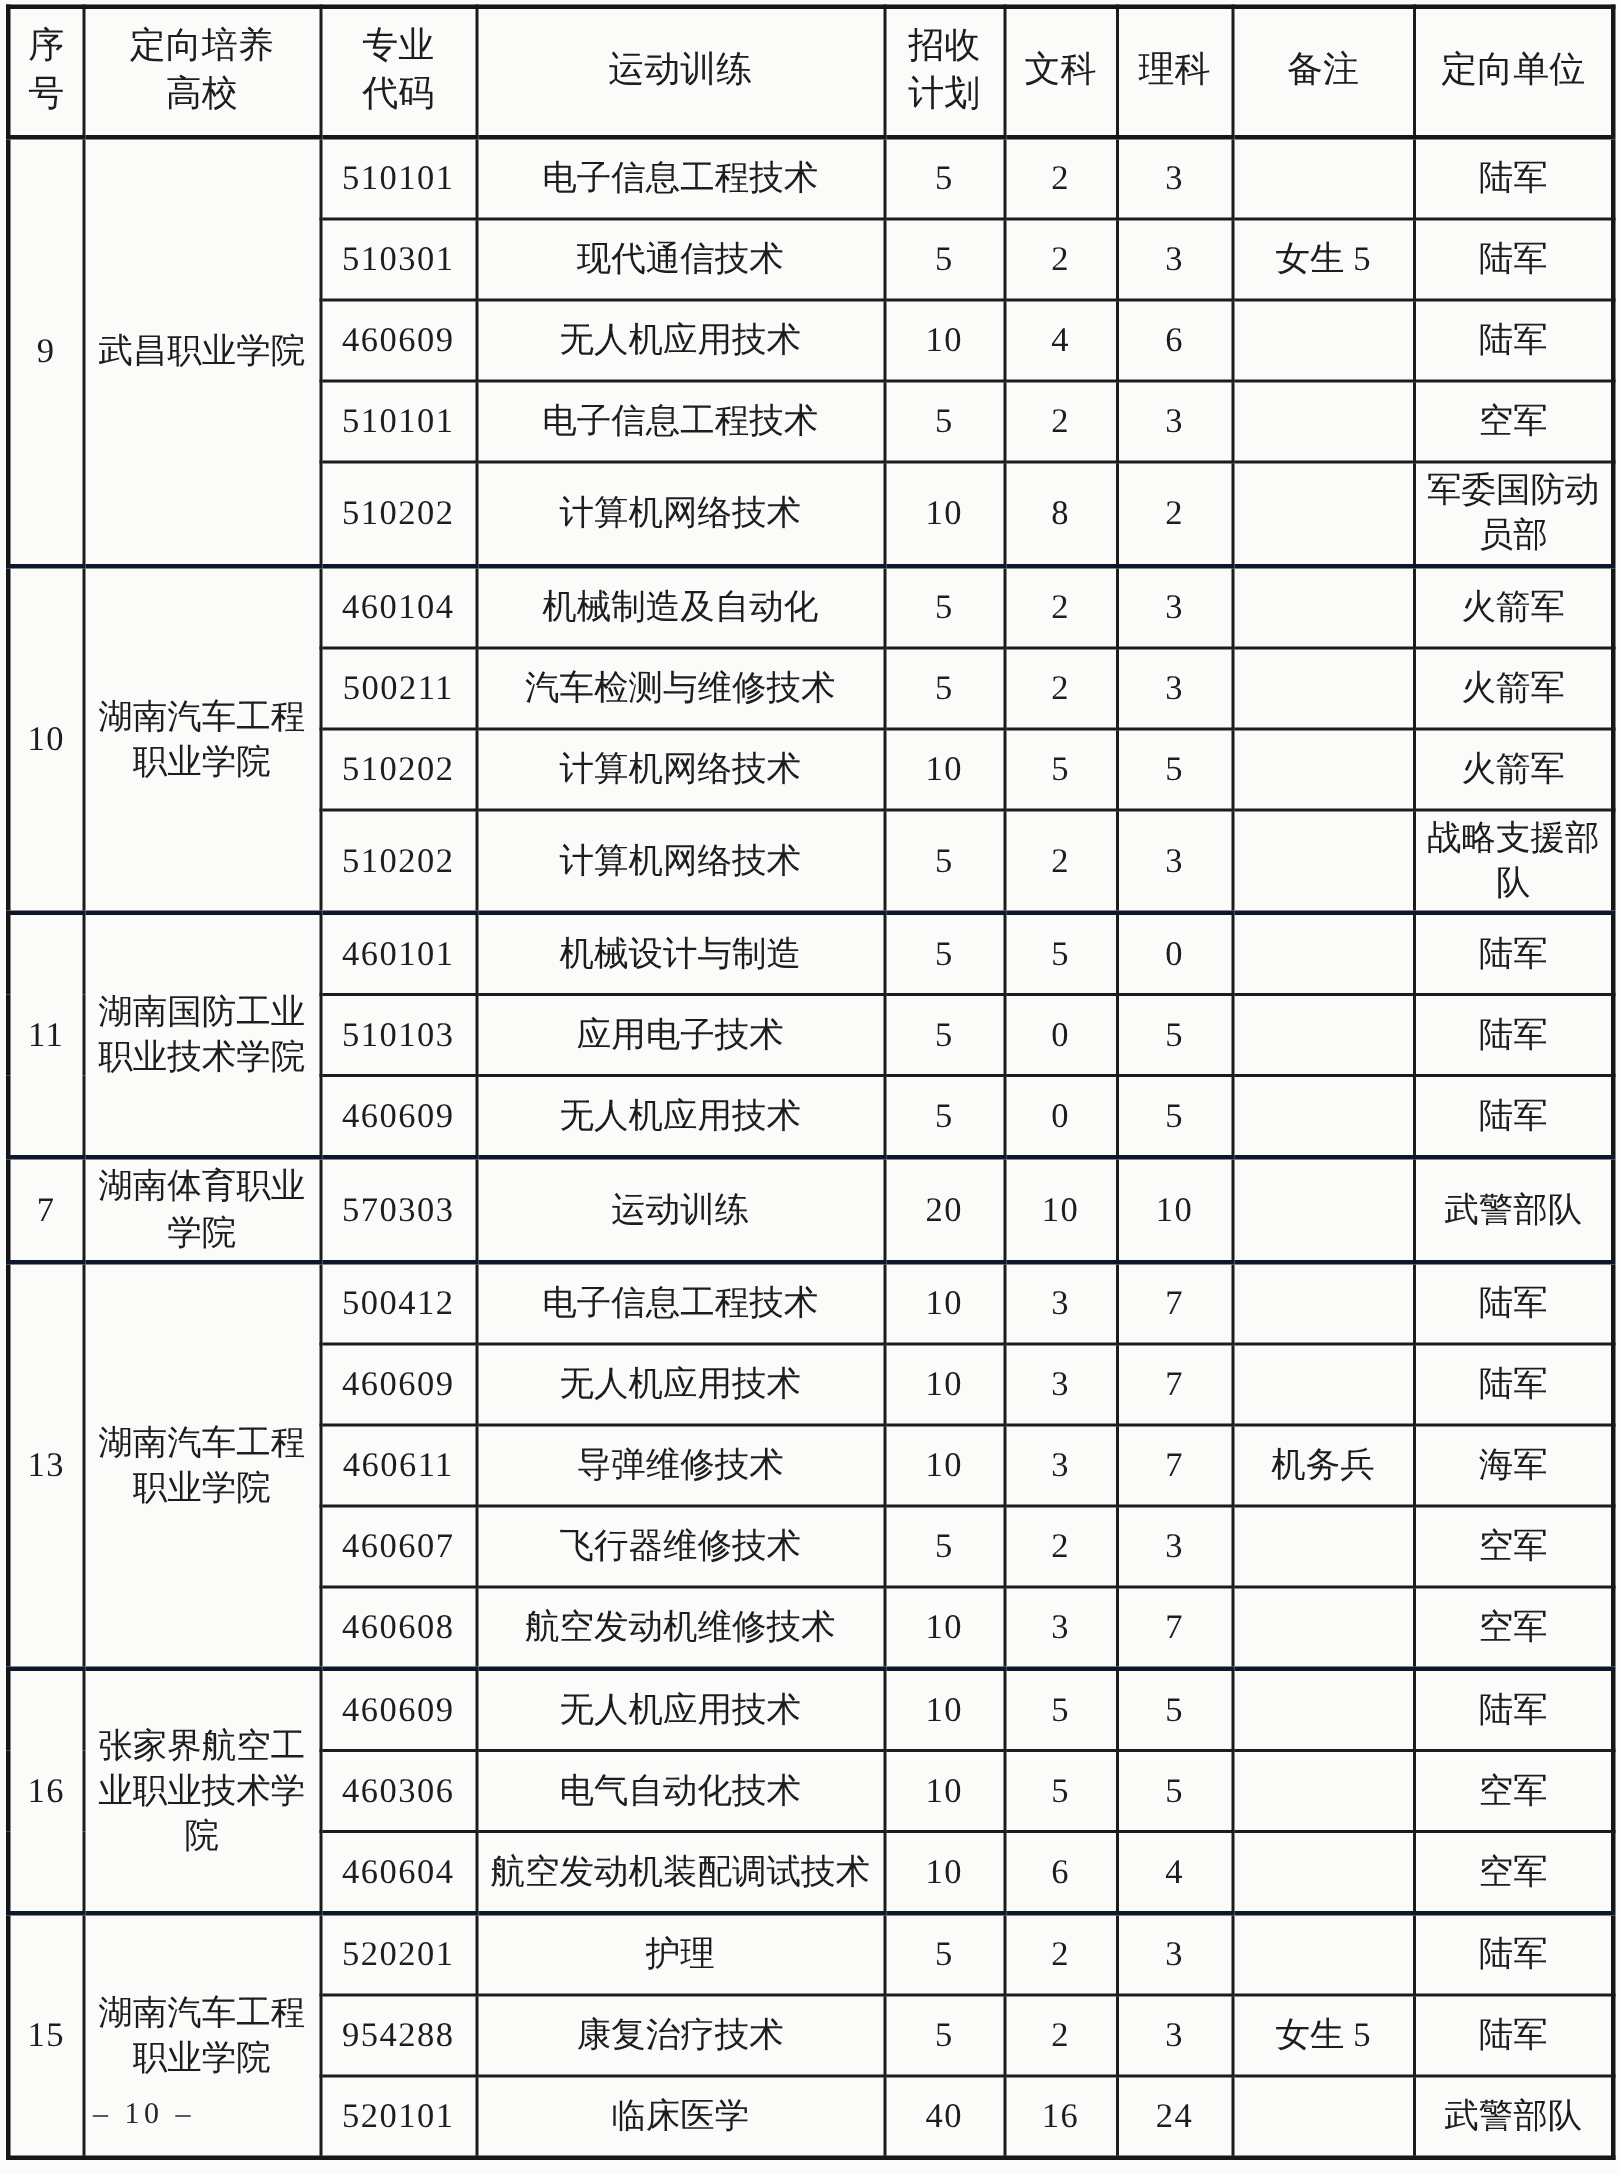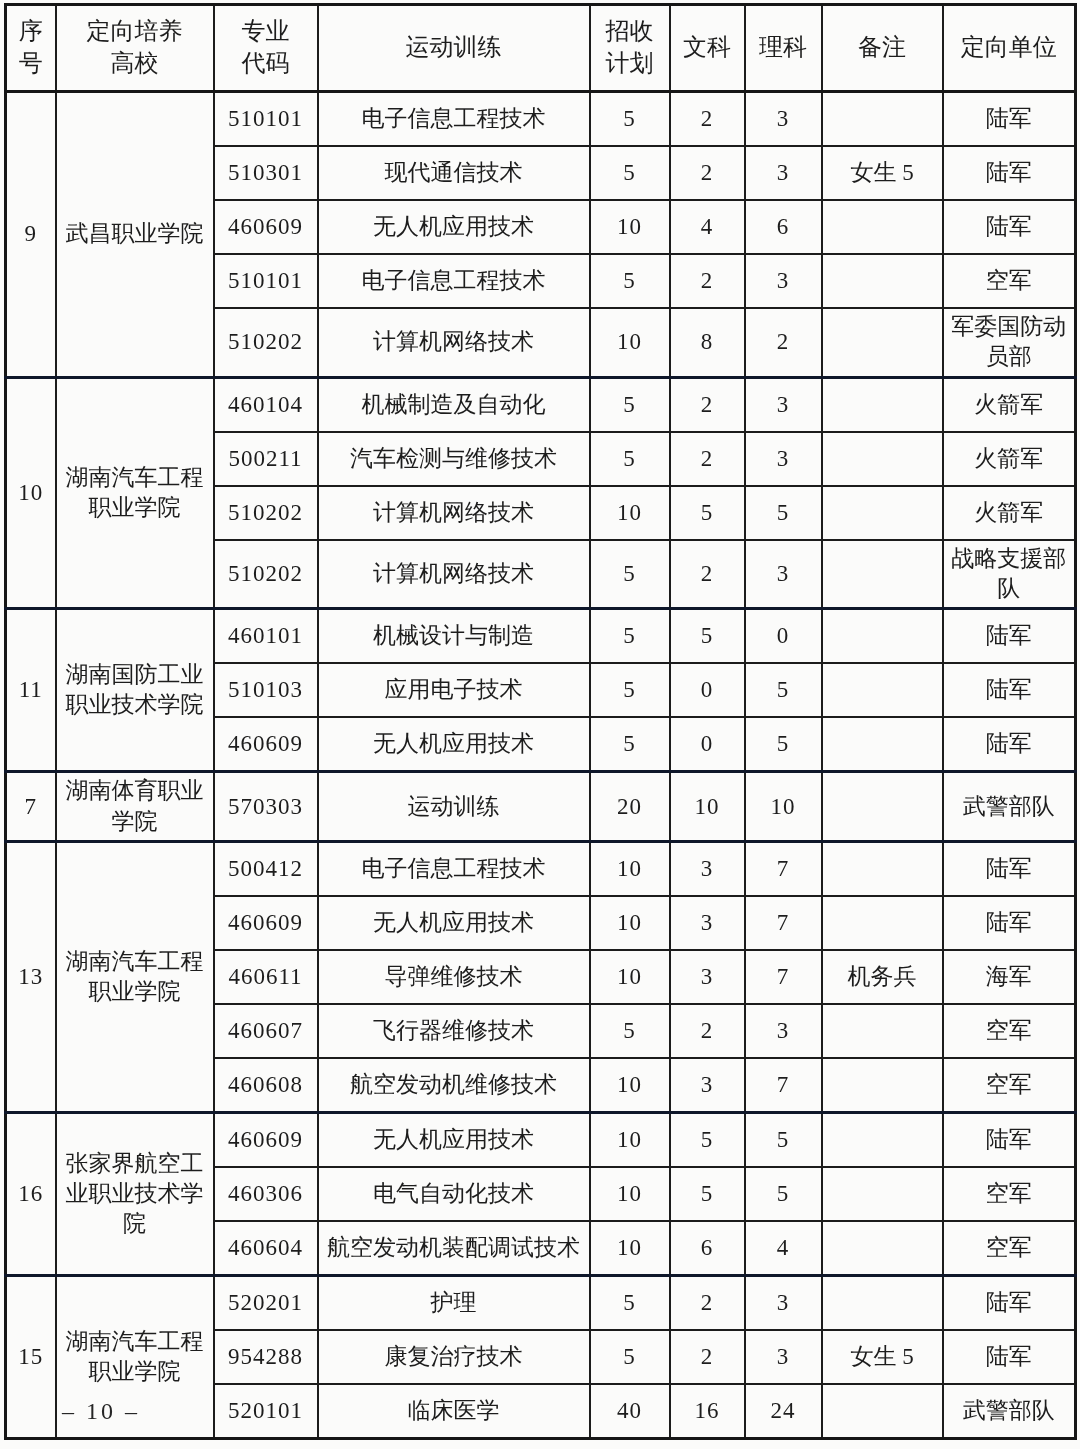--- a/index.html
+++ b/index.html
@@ -52,21 +52,21 @@
     border-top: 3px solid #0f172a;
   }
   .cell-num {
     font-size: 23px;
     letter-spacing: 1px;
   }
   .page-number {
     position: absolute;
     left: 62px;
     top: 1398px;
-    font-size: 24px;
+    font-size: 20px;
     letter-spacing: 3px;
     color: #262626;
     white-space: pre;
   }
 </style>
 </head>
 <body>
 
 <div class="sheet">
 

